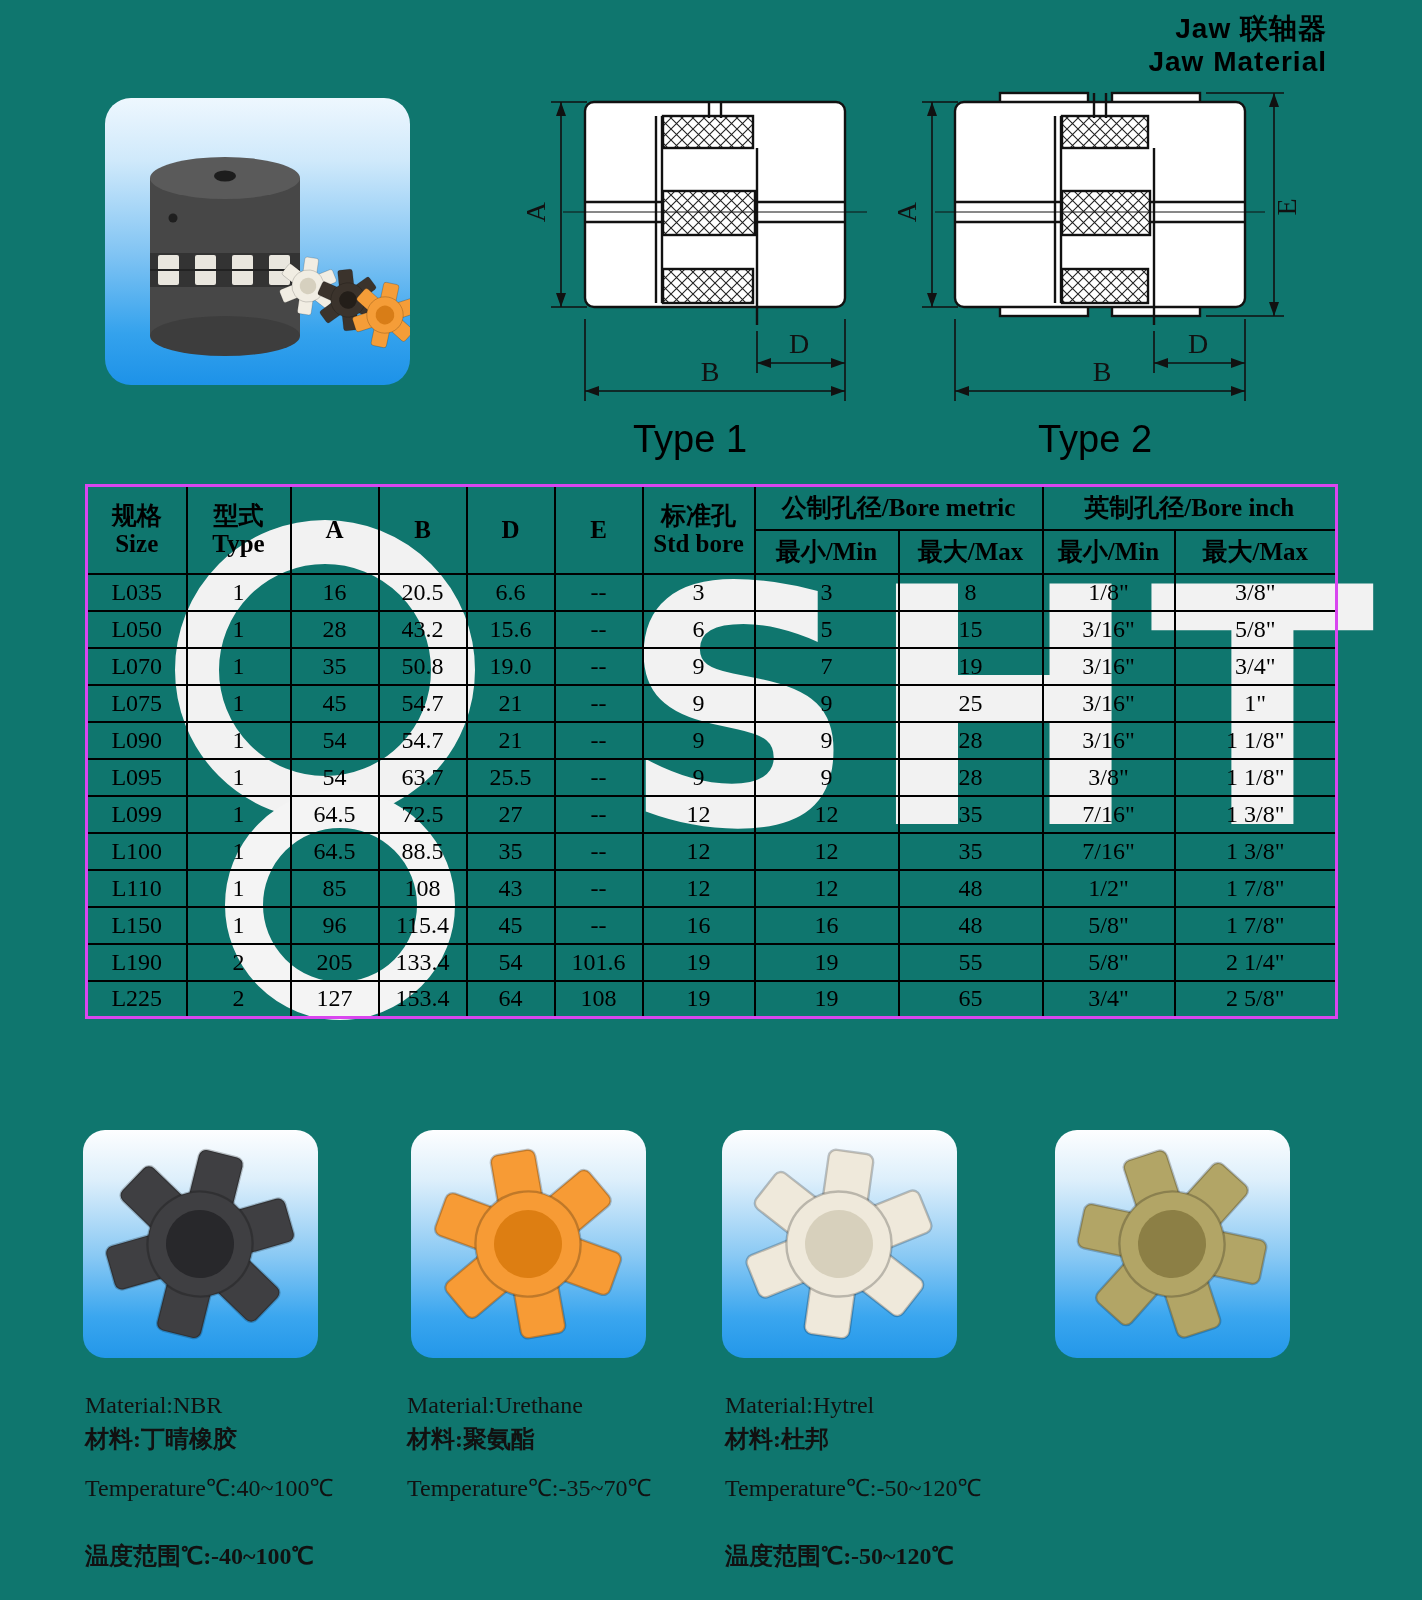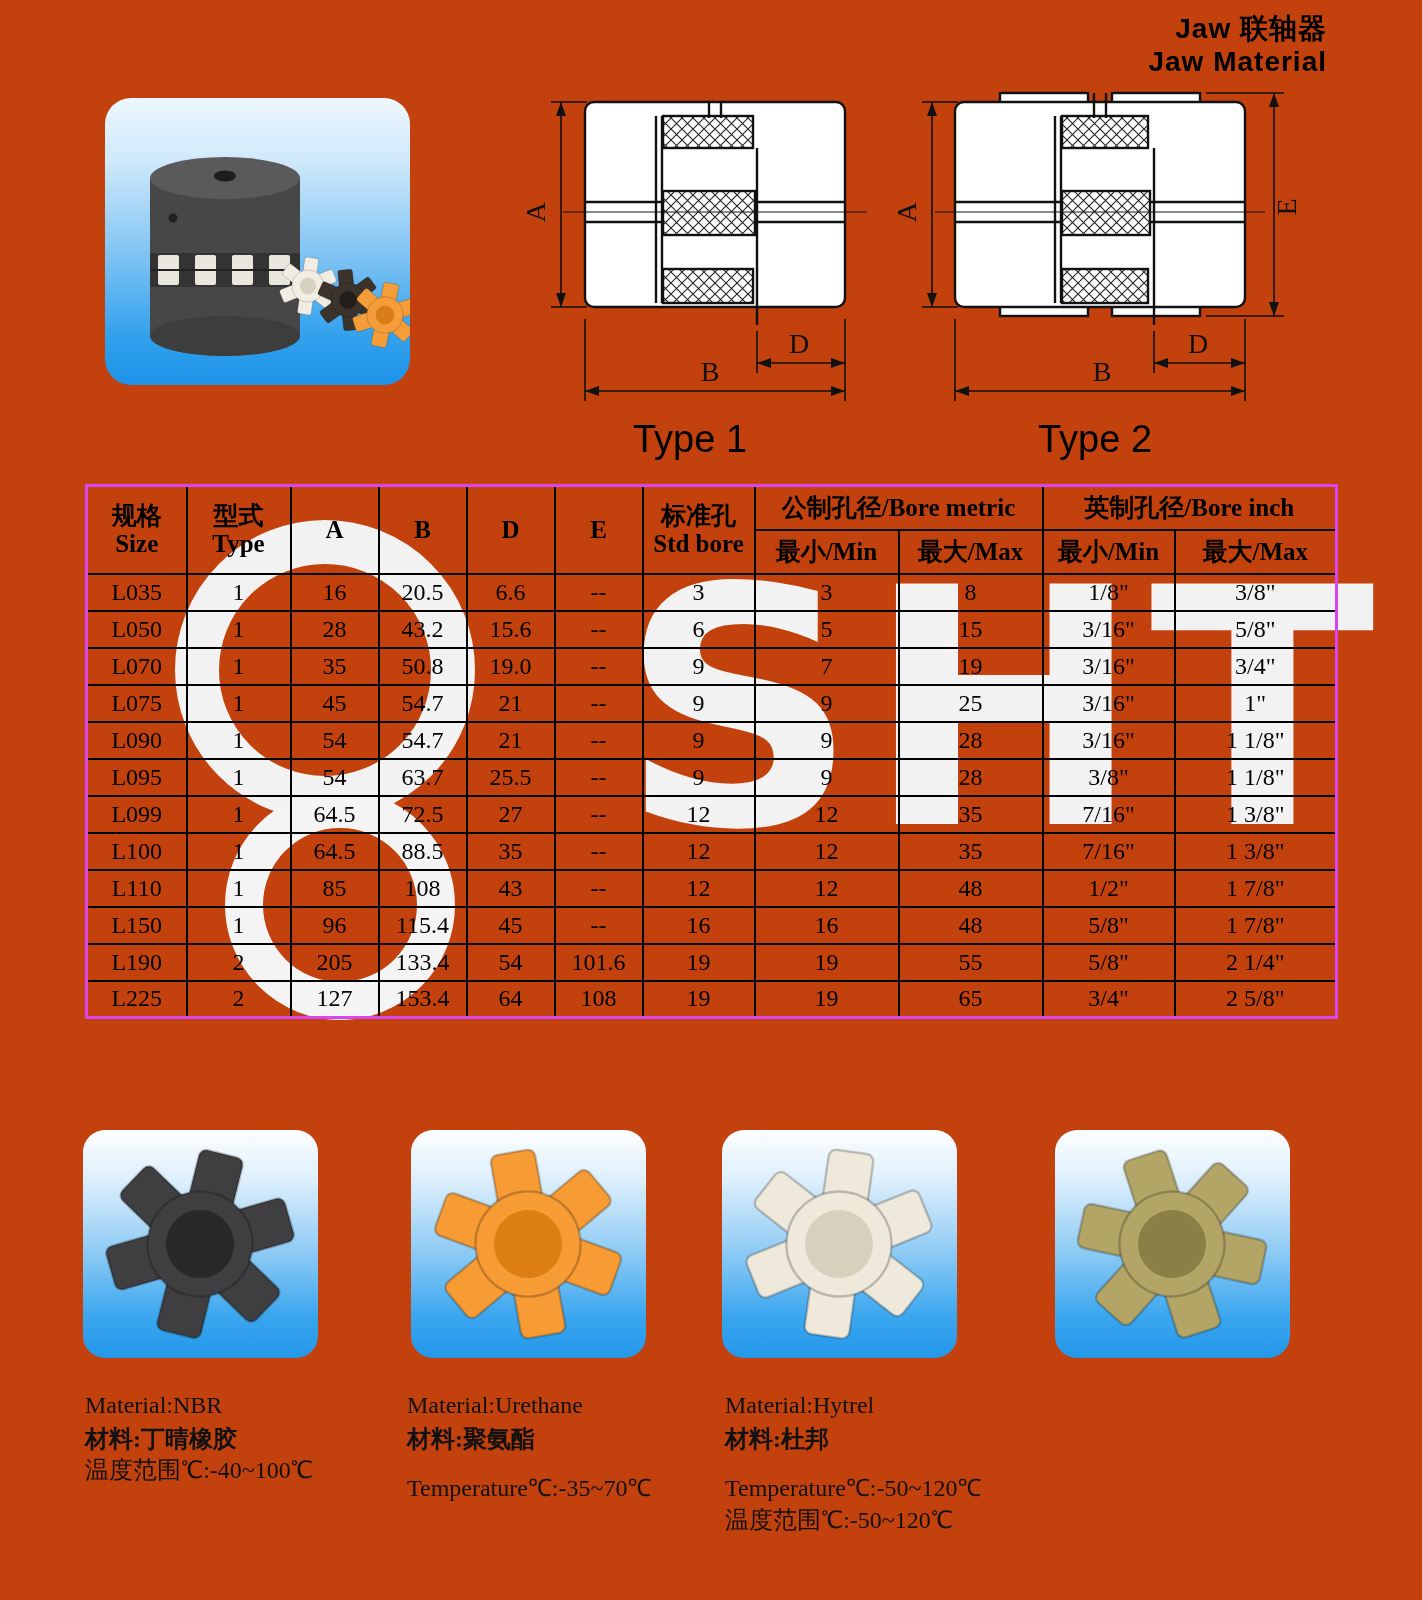--- a/index.html
+++ b/index.html
@@ -1,19 +1,19 @@
 <!DOCTYPE html>
 <html><head>
 <meta charset="utf-8">
 <style>
   * { margin:0; padding:0; box-sizing:border-box; }
   html,body { background:#888; }
   .page {
     position:relative; width:1422px; height:1600px;
-    background:#c2410c; overflow:hidden; margin:0 auto;
+    background:#0f766e; overflow:hidden; margin:0 auto;
     font-family:"Liberation Serif", serif; color:#000;
   }
   
   .title {
     position:absolute; right:95px; top:12px; text-align:right;
     font-family:"Liberation Sans", sans-serif; font-weight:bold;
     font-size:28px; line-height:1.18; letter-spacing:1px; color:#000;
   }
   
   .wm-circle {
@@ -60,21 +60,21 @@
   }
   table.spec thead th { font-weight:bold; font-size:25px; line-height:1.12; height:44px; }
   table.spec tbody td { font-weight:normal; font-size:24px; height:37px; }
   
   .mat {
     position:absolute; top:1390px; width:330px;
     font-family:"Liberation Serif", serif; font-size:24px; line-height:1.3; color:#111;
   }
   .mat .zh  { font-weight:600; margin-top:3px; }
   .mat .temp{ margin-top:18px; }
-  .mat .temp-zh { font-weight:400; }
+  .mat .temp-zh { font-weight:700;margin-top:36px; }
   svg text { font-family:"Liberation Serif", serif; fill:#111; }
 </style>
 </head>
 <body>
 
 <svg width="0" height="0" style="position:absolute" aria-hidden="true">
   <defs>
     <pattern id="hatch" patternUnits="userSpaceOnUse" width="11" height="11">
       <rect width="11" height="11" fill="#ffffff"></rect>
       <path d="M0,11 L11,0 M0,0 L11,11" stroke="#222" stroke-width="1.1"></path>
@@ -455,20 +455,21 @@
       <g transform="rotate(-18)">
         <use href="#star6" transform="scale(1.5)" fill="#b2a566"></use>
         <circle r="34" fill="#8c7f45"></circle>
       </g>
     </svg>
   </div>
 
   <div class="mat" style="left:85px;">
     <div class="en">Material:NBR</div>
     <div class="zh">材料:丁晴橡胶</div>
+    <div class="temp">Temperature℃:40~100℃</div>
     <div class="temp-zh">温度范围℃:-40~100℃</div>
   </div>
   <div class="mat" style="left:407px;">
     <div class="en">Material:Urethane</div>
     <div class="zh">材料:聚氨酯</div>
     <div class="temp">Temperature℃:-35~70℃</div>
   </div>
   <div class="mat" style="left:725px;">
     <div class="en">Material:Hytrel</div>
     <div class="zh">材料:杜邦</div>

